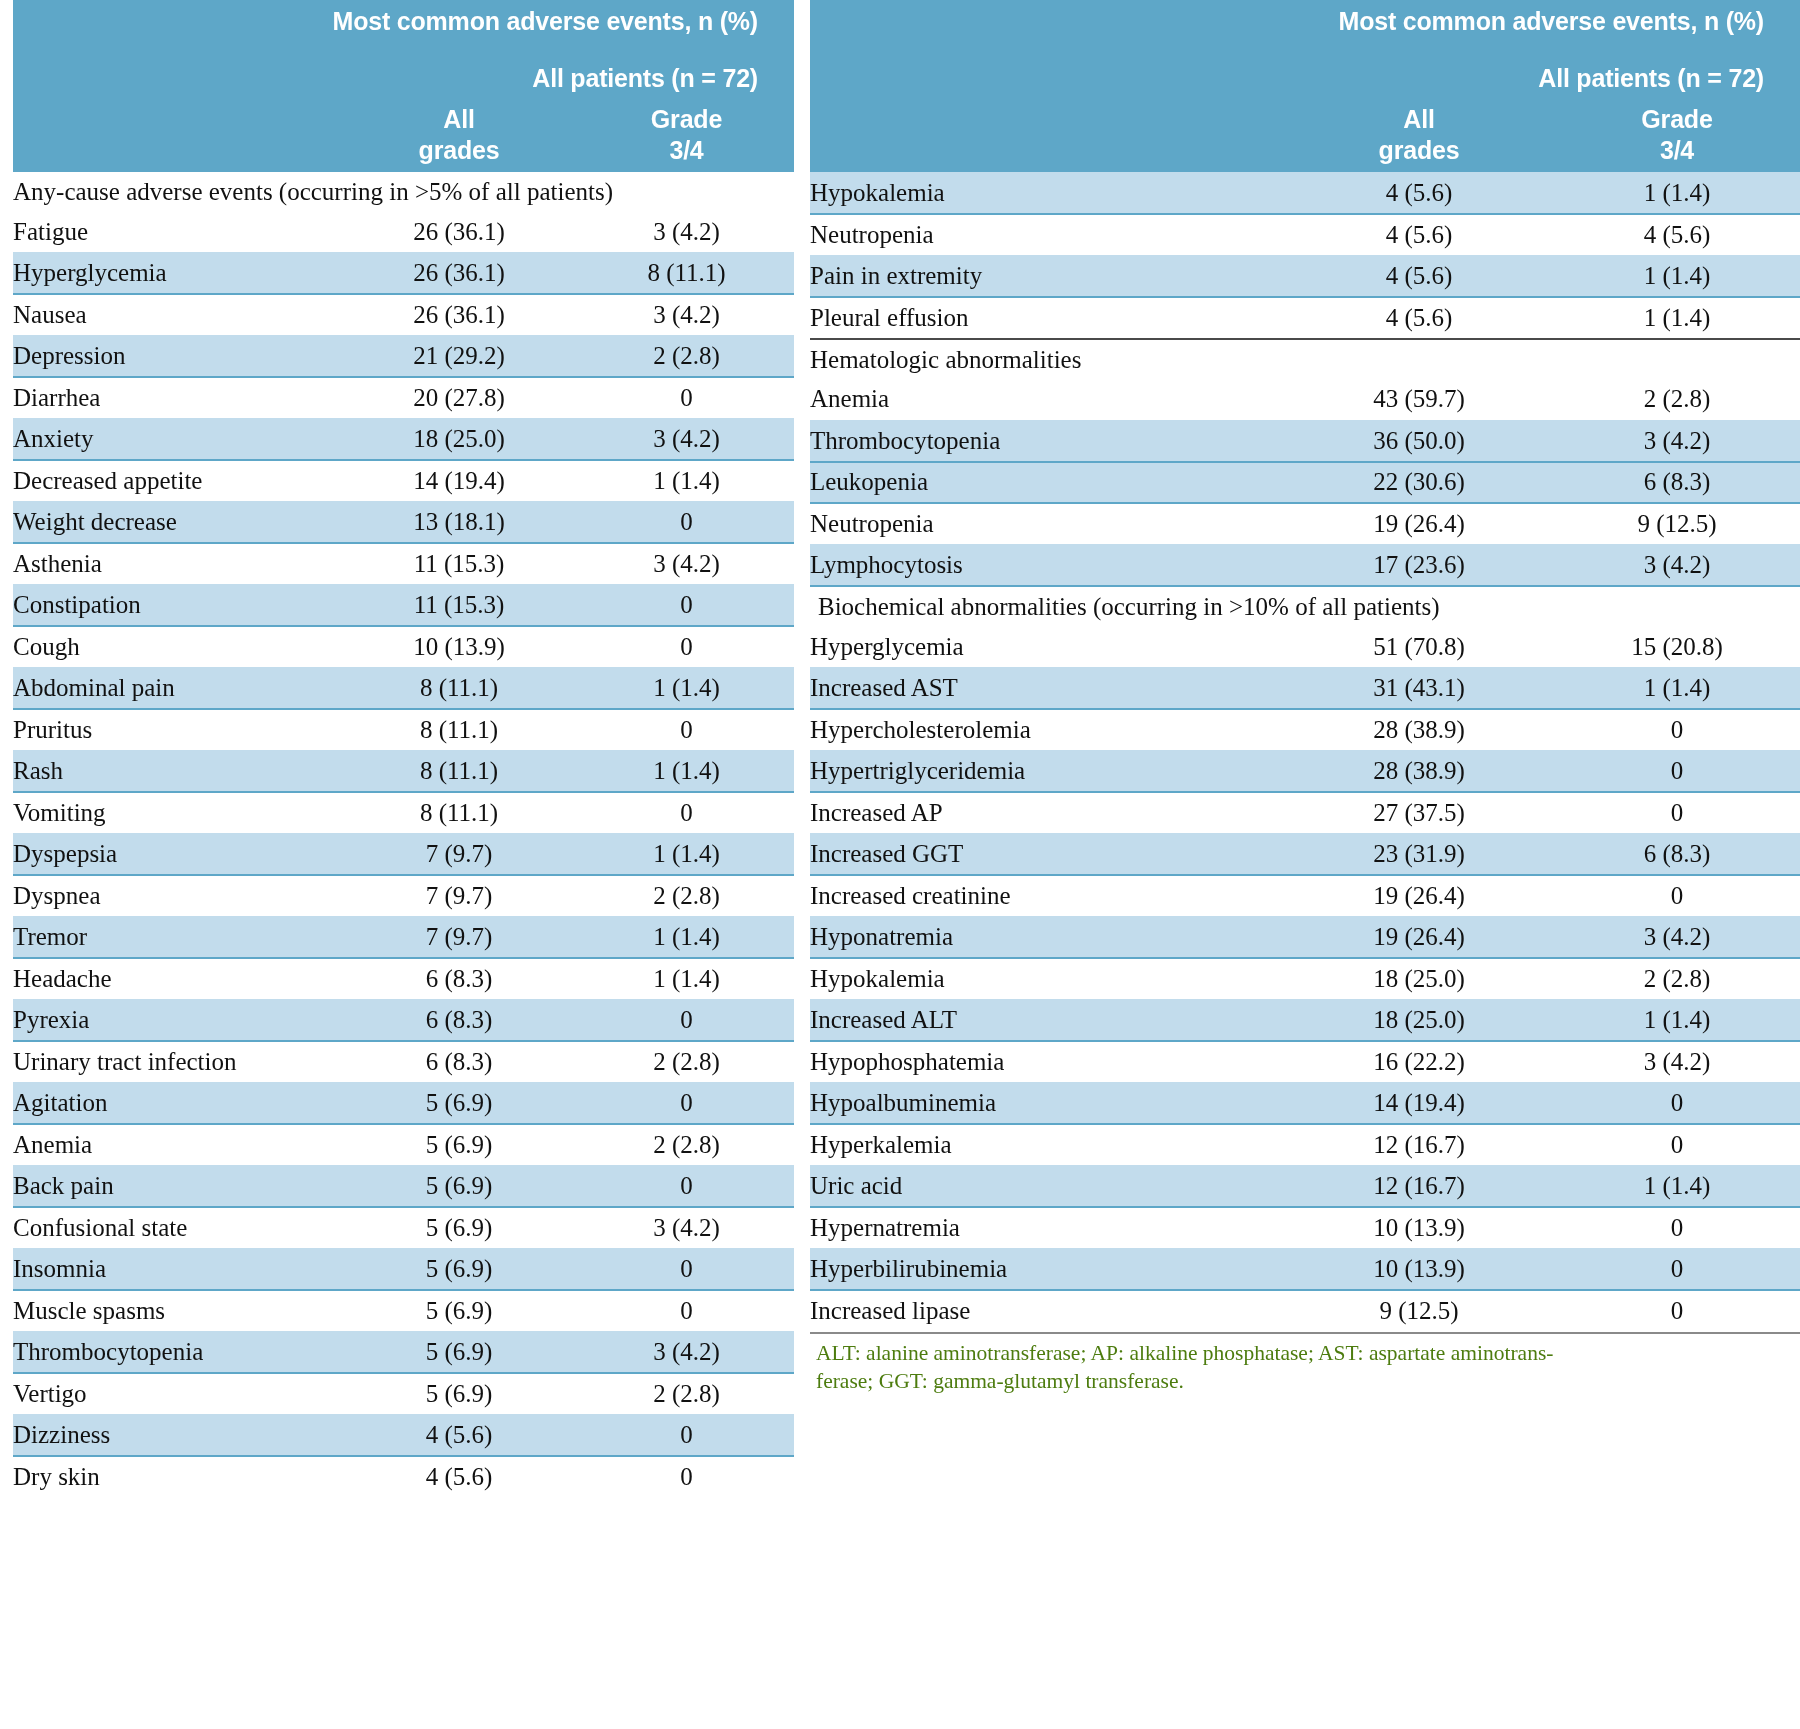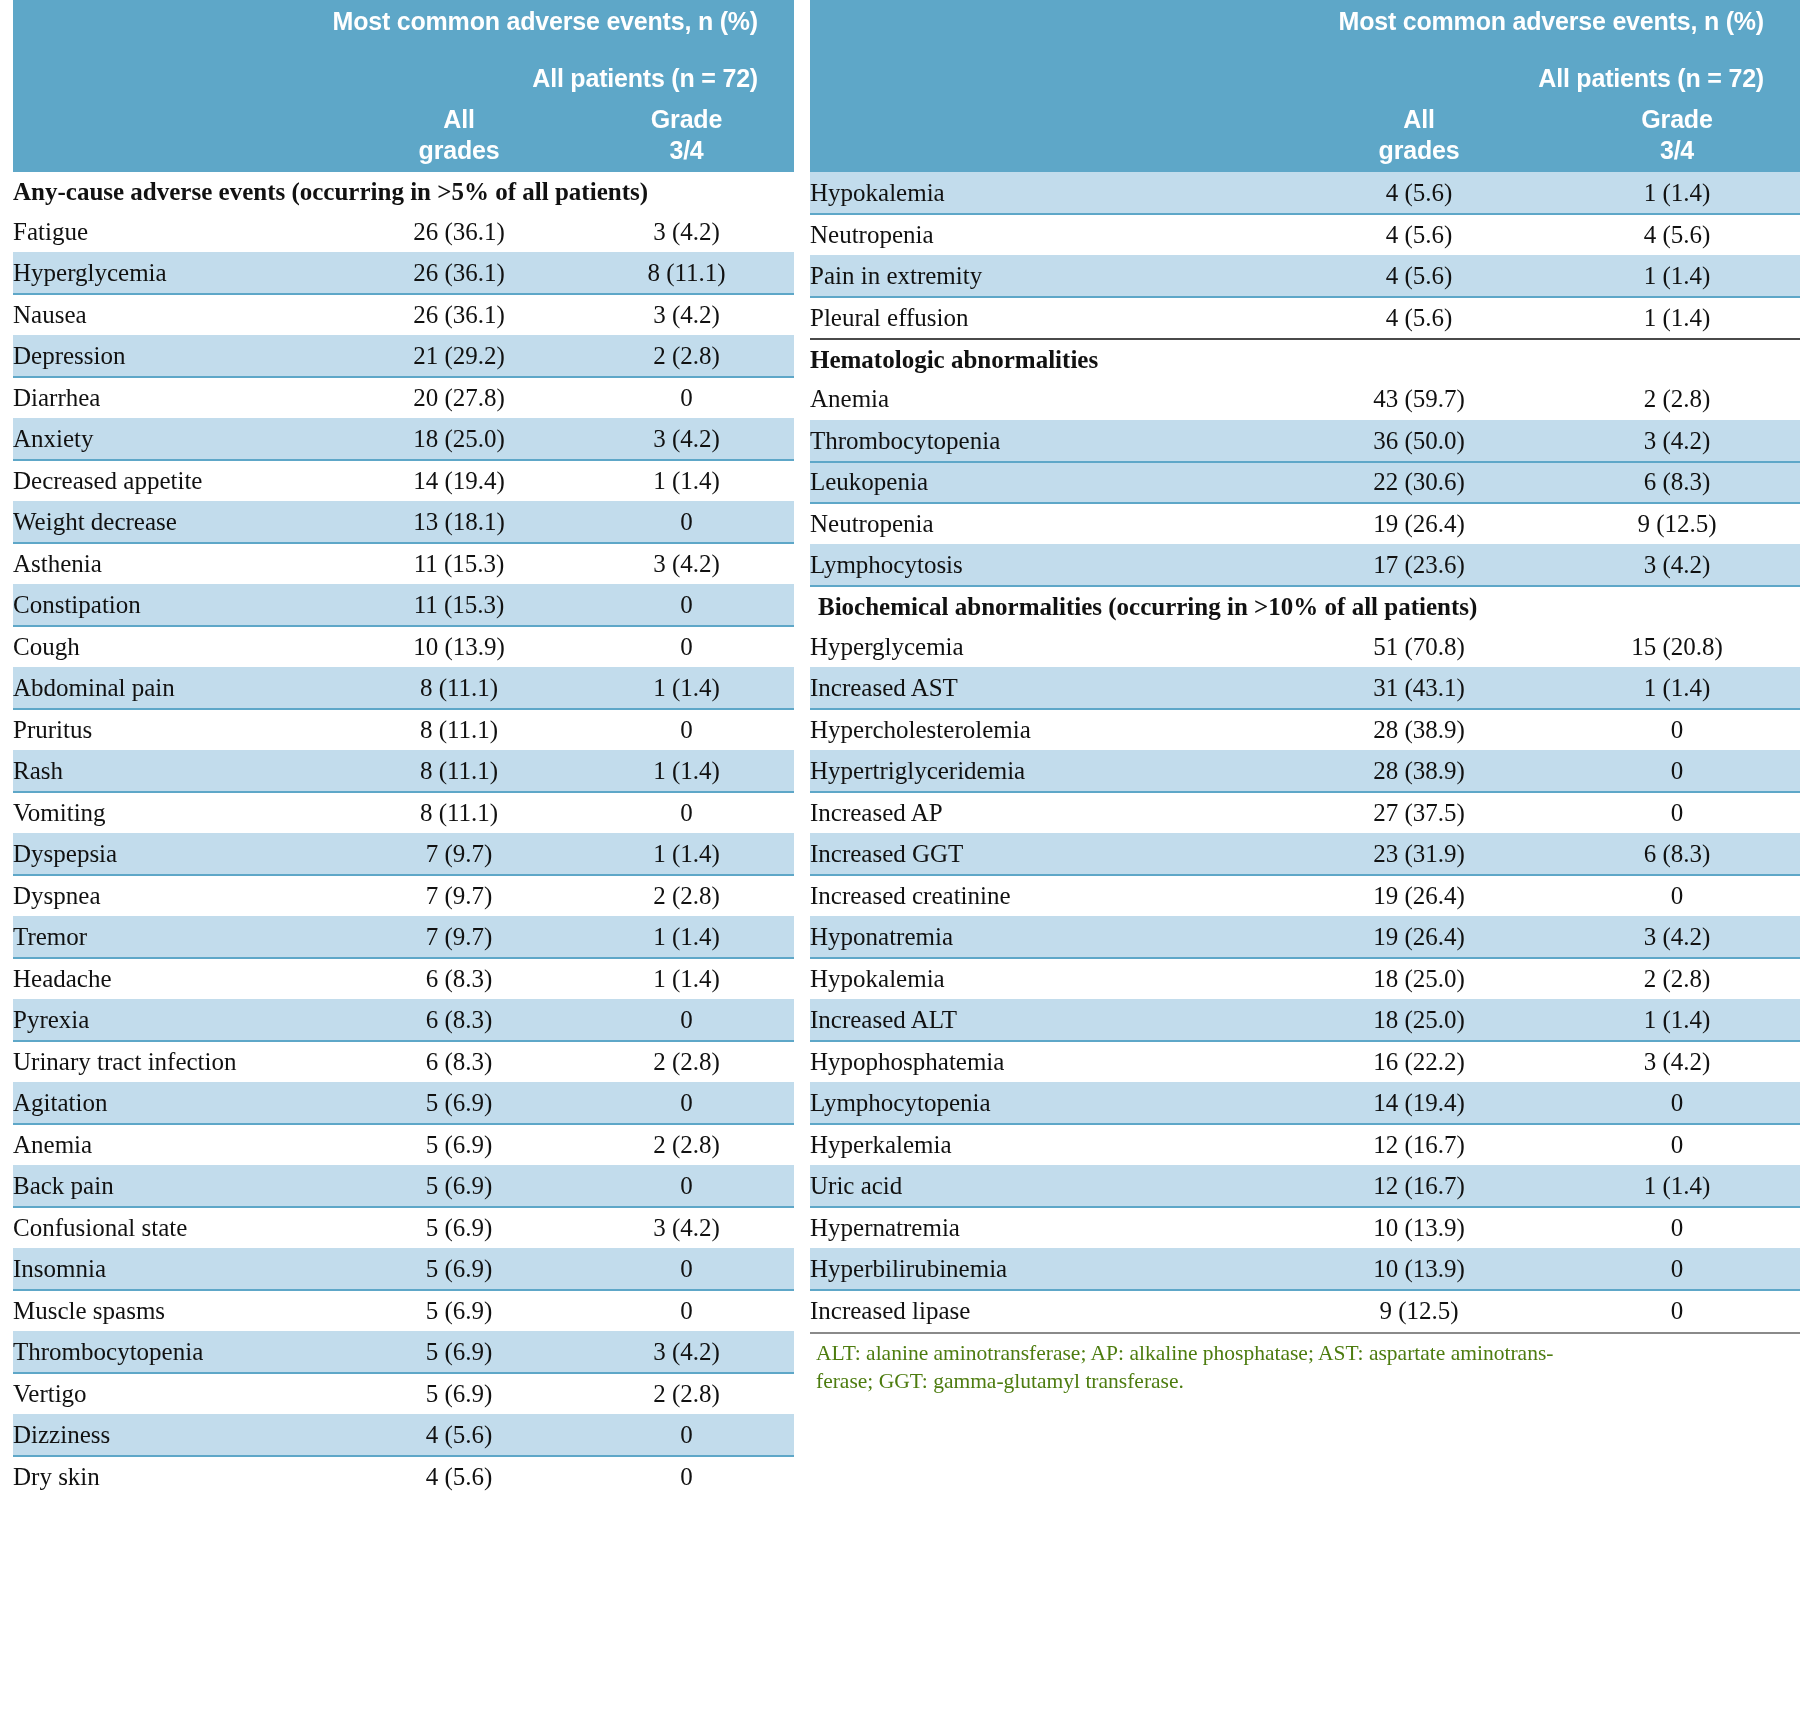--- a/index.html
+++ b/index.html
@@ -72,21 +72,21 @@
   tr.datarow td { height: 41.5px; }
   tr.alt td { background: #c2dcec; border-bottom: 2px solid #5ea7c8; border-top: 1px solid #c2dcec; }
   tr.plain td { background: #ffffff; }
 
   td.c-name  { padding-left: 10px; text-align: left; white-space: nowrap; }
   td.c-all   { text-align: center; }
   td.c-g34   { text-align: center; padding-right: 14px; }
 
   
   tr.section td {
-    font-weight: bold;
+    font-weight: normal;
     background: #ffffff;
     font-size: 25px;
     padding-left: 0px;
     padding-top: 3px;
     padding-bottom: 3px;
     line-height: 33px;
   }
   tr.section.topline td { border-top: 2px solid #4a4a4a; }
   tr.section.indent td { padding-left: 8px; }
 
@@ -423,21 +423,21 @@
             <td class="c-name">Increased ALT</td>
             <td class="c-all">18 (25.0)</td>
             <td class="c-g34">1 (1.4)</td>
           </tr>
         <tr class="datarow plain">
             <td class="c-name">Hypophosphatemia</td>
             <td class="c-all">16 (22.2)</td>
             <td class="c-g34">3 (4.2)</td>
           </tr>
         <tr class="datarow alt">
-            <td class="c-name">Lymphocytopenia</td>
+            <td class="c-name">Hypoalbuminemia</td>
             <td class="c-all">14 (19.4)</td>
             <td class="c-g34">0</td>
           </tr>
         <tr class="datarow plain">
             <td class="c-name">Hyperkalemia</td>
             <td class="c-all">12 (16.7)</td>
             <td class="c-g34">0</td>
           </tr>
         <tr class="datarow alt">
             <td class="c-name">Uric acid</td>

